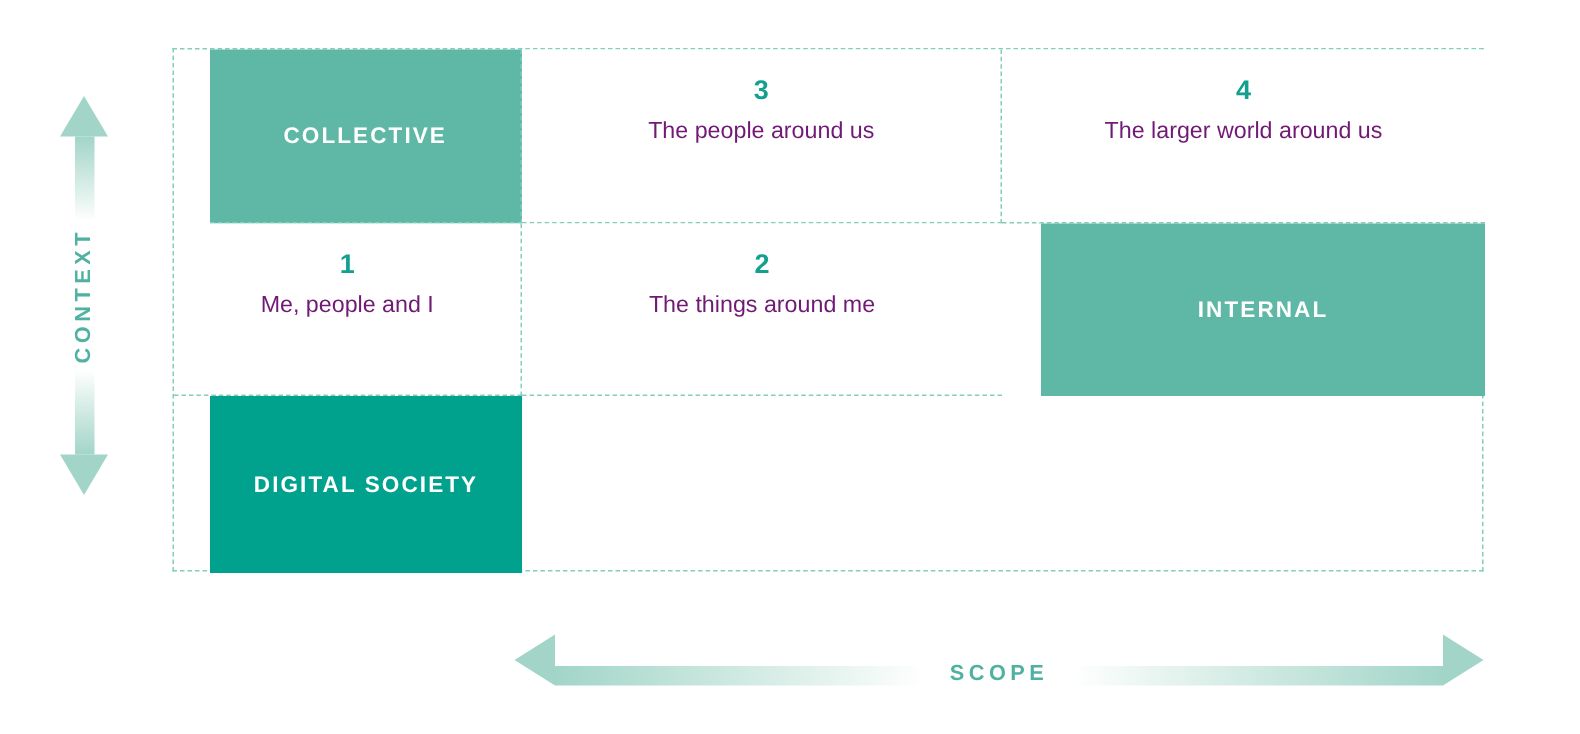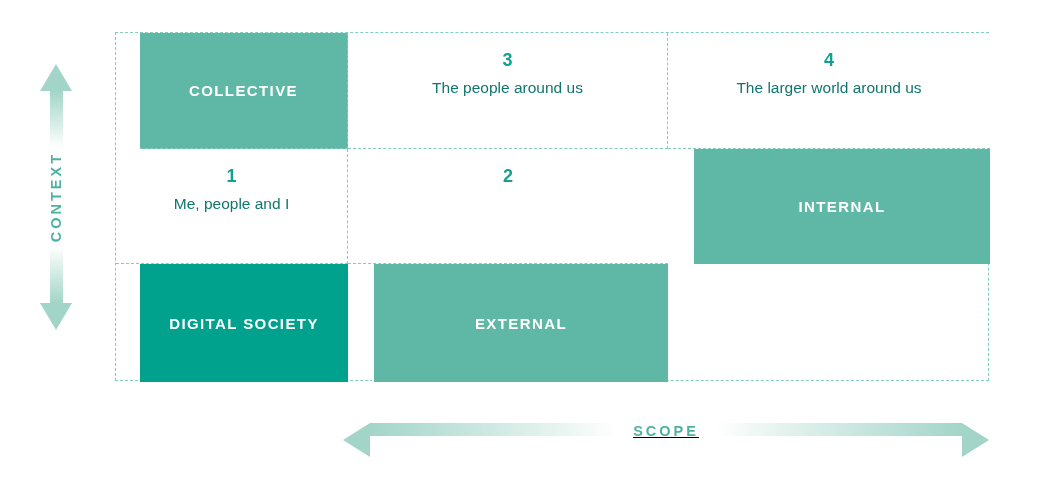--- a/index.html
+++ b/index.html
@@ -52,21 +52,21 @@
     text-align: center;
     padding-top: 17px;
   }
   .quad-num {
     color: #13a090;
     font-weight: bold;
     font-size: 18px;
     margin-bottom: 8px;
   }
   .quad-text {
-    color: #0f766e;
+    color: #701a75;
     font-size: 15.5px;
   }
 
   .r3 { border-bottom: none; border-right: none; }
   .corner-cell { background: #00a18d; }
   .col-head { background: #5fb8a5; }
   .sep { border-left: 2px solid #ffffff; }
 
   
   .context-axis {
@@ -107,22 +107,21 @@
   }
 
   
   .scope-axis {
     position: absolute;
     left: 343px;
     top: 423px;
     width: 646px;
     height: 34px;
     display: flex;
-    align-items: flex-start;
-    text-decoration: underline;
+    align-items: flex-end;
   }
   .ah-left {
     width: 0; height: 0;
     border-top: 17px solid transparent;
     border-bottom: 17px solid transparent;
     border-right: 27px solid #a2d5c8;
   }
   .ah-right {
     width: 0; height: 0;
     border-top: 17px solid transparent;
@@ -158,25 +157,25 @@
       <div class="quad-num">4</div>
       <div class="quad-text">The larger world around us</div>
     </div>
 
     <div class="cell quad-cell">
       <div class="quad-num">1</div>
       <div class="quad-text">Me, people and I</div>
     </div>
     <div class="cell quad-cell lc">
       <div class="quad-num">2</div>
+      <div class="quad-text">The things around me</div>
     </div>
 
     <div class="cell head-cell col-head r3 sep">INTERNAL</div>
     <div class="cell head-cell corner-cell r3">DIGITAL SOCIETY</div>
-    <div class="cell head-cell col-head r3 sep lc">EXTERNAL</div>
   </div>
 
   <div class="scope-axis">
     <div class="ah-left"></div>
     <div class="hshaft left"></div>
     <div class="axis-label h-label">SCOPE</div>
     <div class="hshaft right"></div>
     <div class="ah-right"></div>
   </div>
 

